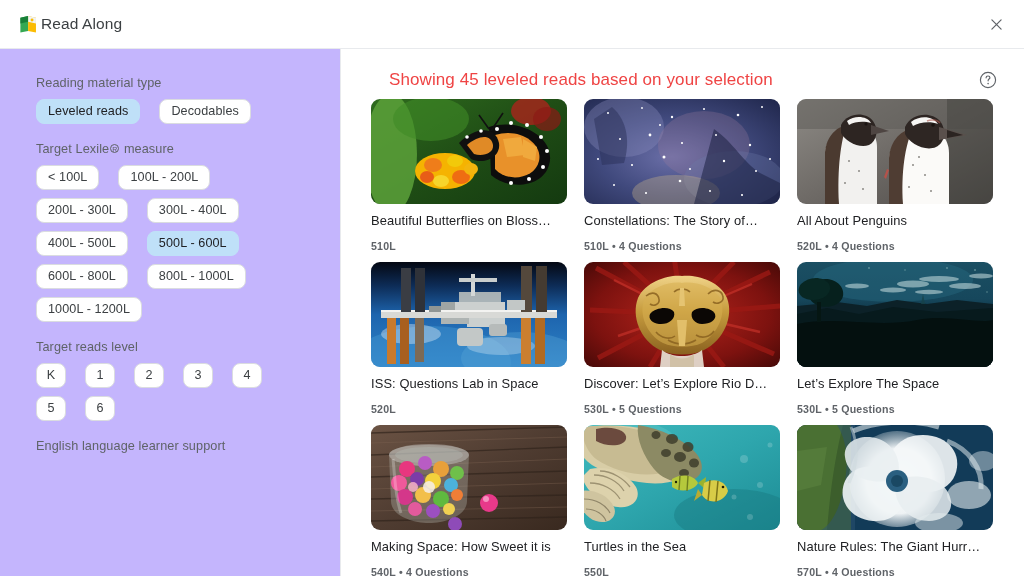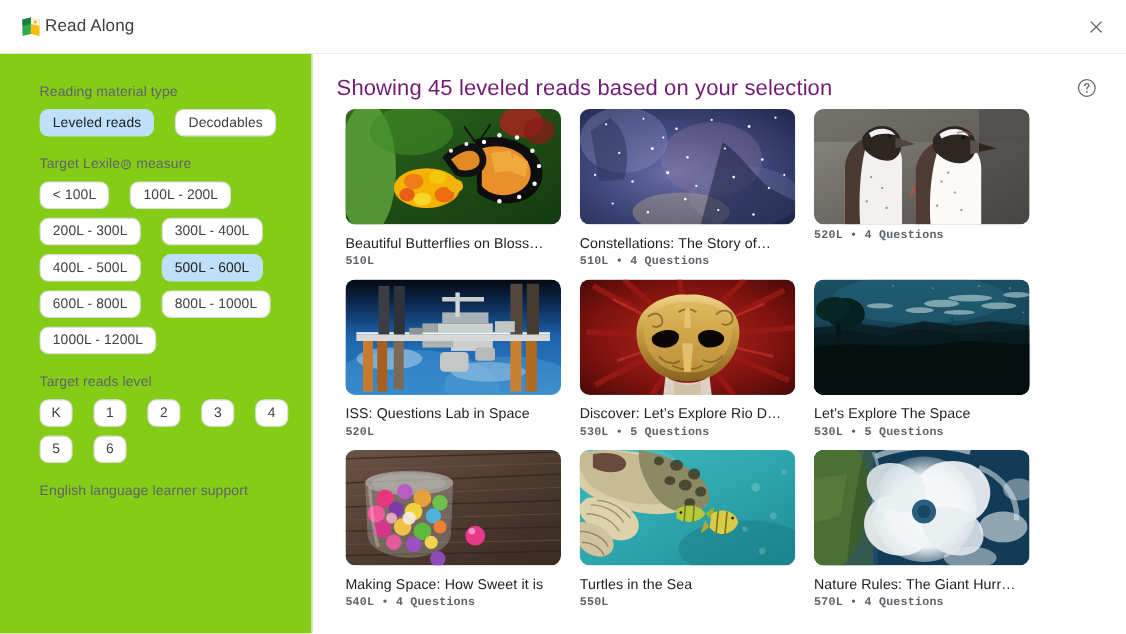--- a/index.html
+++ b/index.html
@@ -62,26 +62,26 @@
   
   .content {
     display: flex;
     height: 528px;
     border-top: 1px solid #e8eaed;
     box-sizing: border-box;
   }
 
   
   .sidebar {
-    width: 284px;
+    width: 341px;
     flex: none;
     border-right: 1px solid #e8eaed;
     box-sizing: border-box;
     padding: 27px 20px 0 36px;
-    background: #84cc16;
+    background: #c4b5fd;
   }
   .filter-label {
     font-size: 12.7px;
     color: #5f6368;
     margin: 0 0 9px 0;
     letter-spacing: .1px;
   }
   .filter-group {
     display: flex;
     flex-wrap: wrap;
@@ -138,23 +138,24 @@
   }
   .main-header {
     display: flex;
     align-items: center;
     justify-content: space-between;
     padding: 18px 4px 0 0;
     height: 44px;
     box-sizing: border-box;
   }
   .main-title {
-    font-size: 20px;
-    color: #701a75;
+    font-size: 17px;
+    color: #ef4444;
     letter-spacing: .1px;
+    margin-left: 26px;
   }
   .help-icon {
     width: 20px;
     height: 20px;
     color: #5f6368;
     cursor: pointer;
     flex: none;
     margin-right: 4px;
   }
 
@@ -184,24 +185,23 @@
     color: #202124;
     margin-top: 9px;
     white-space: nowrap;
     overflow: hidden;
     text-overflow: ellipsis;
     letter-spacing: .1px;
   }
   .card-meta {
     font-size: 10.6px;
     color: #5f6368;
-    margin-top: 4px;
+    margin-top: 12px;
     font-weight: bold;
     letter-spacing: .2px;
-    font-family: Liberation Mono, monospace;
   }
 </style>
 </head>
 <body>
 
 <div class="topbar">
   <div class="brand">
     <span class="logo">
       <svg viewBox="0 0 24 24" width="22" height="22" aria-hidden="true">
         <path d="M2.6 5.2 L11 3.2 L11 19.6 L2.6 21.4 Z" fill="#34a853"></path>
@@ -413,20 +413,21 @@
                   <circle cx="116" cy="66" r="1"></circle>
                   <circle cx="128" cy="76" r="1"></circle>
                   <circle cx="112" cy="88" r="1"></circle>
                   <circle cx="134" cy="92" r="1"></circle>
                   <circle cx="122" cy="58" r="1"></circle>
                 </g>
               <path d="M90 70 l-3 8 2 2 3 -9 z" fill="#b4524a"></path>
             </g>
           </svg>
         </div>
+        <div class="card-title">All About Penguins</div>
         <div class="card-meta">520L  •  4 Questions</div>
       </div>
 
       <div class="card">
         <div class="thumb">
           <svg viewBox="0 0 196 105" preserveAspectRatio="none" aria-hidden="true">
             <defs>
               <linearGradient id="g4" x1="0" y1="0" x2="0" y2="1">
                 <stop offset="0" stop-color="#040812"></stop>
                   <stop offset=".22" stop-color="#0d2b55"></stop>

